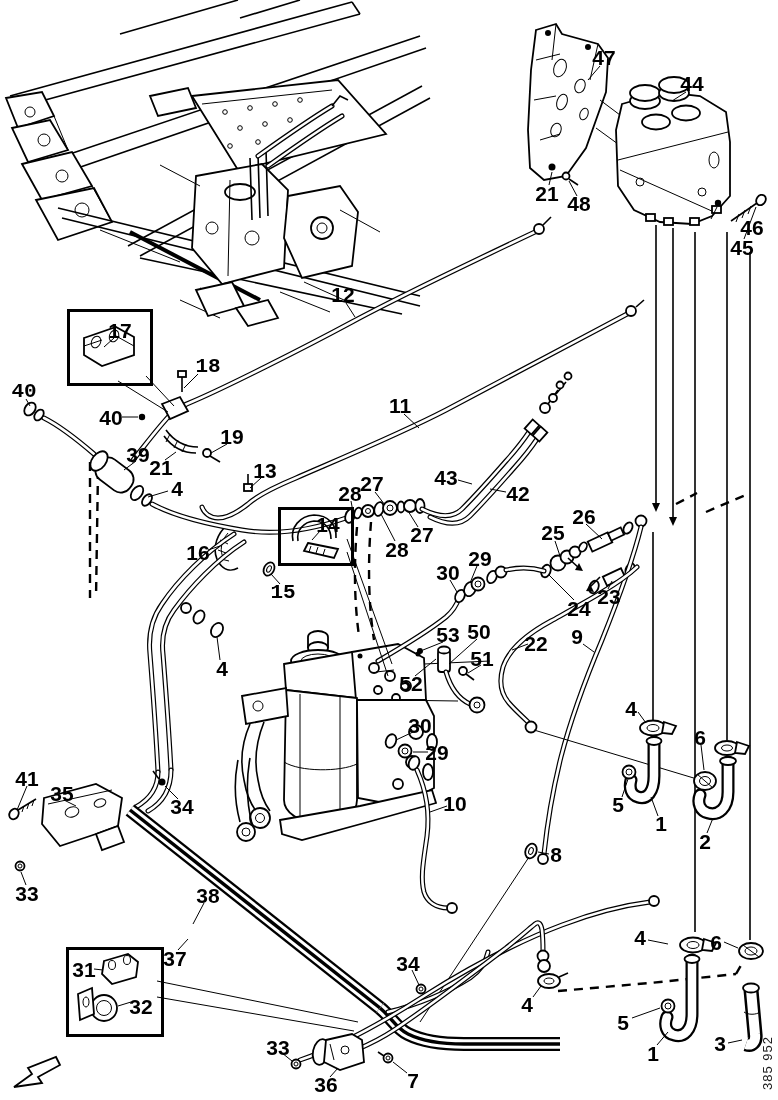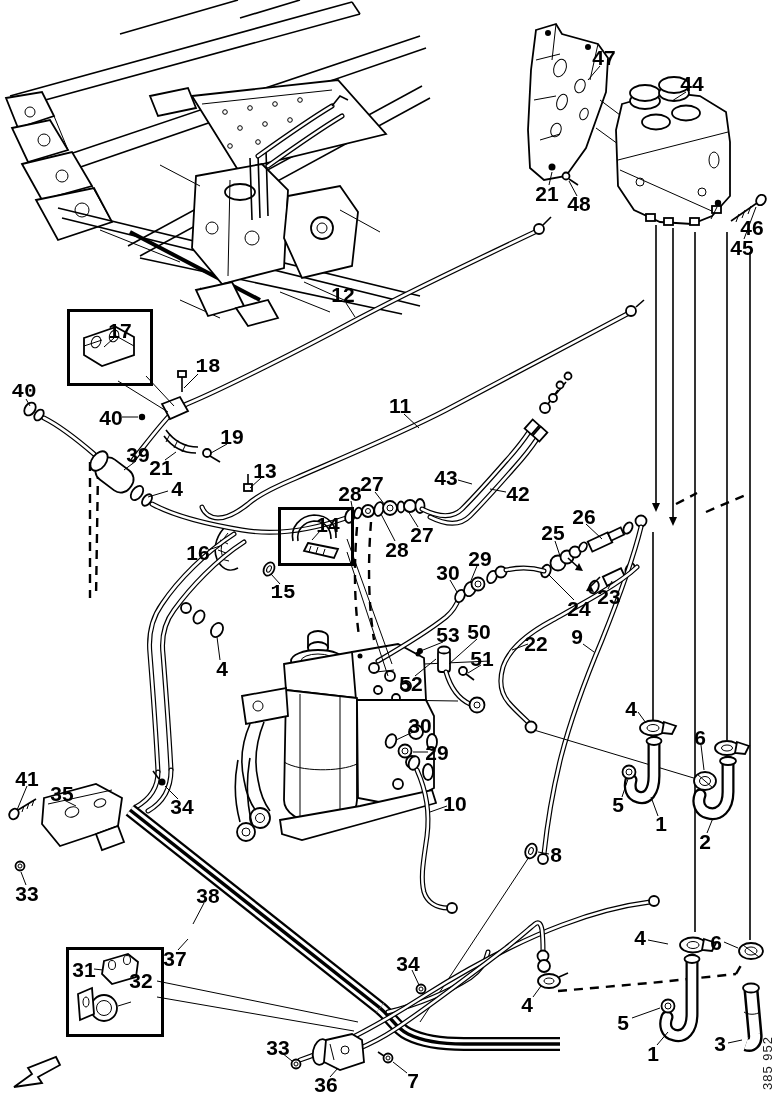--- a/index.html
+++ b/index.html
@@ -524,21 +524,21 @@
       <div class="callout" style="left: 661px; top: 823px;">1</div>
       <div class="callout" style="left: 705px; top: 841px;">2</div>
       <div class="callout" style="left: 556px; top: 854px;">8</div>
       <div class="callout" style="left: 27px; top: 778px;">41</div>
       <div class="callout" style="left: 62px; top: 793px;">35</div>
       <div class="callout" style="left: 182px; top: 806px;">34</div>
       <div class="callout" style="left: 27px; top: 893px;">33</div>
       <div class="callout" style="left: 208px; top: 895px;">38</div>
       <div class="callout" style="left: 175px; top: 958px;">37</div>
       <div class="callout" style="left: 84px; top: 969px;">31</div>
-      <div class="callout" style="left: 141px; top: 980px;">32</div>
+      <div class="callout" style="left: 141px; top: 1006px;">32</div>
       <div class="callout" style="left: 408px; top: 963px;">34</div>
       <div class="callout" style="left: 640px; top: 937px;">4</div>
       <div class="callout" style="left: 716px; top: 942px;">6</div>
       <div class="callout" style="left: 527px; top: 1004px;">4</div>
       <div class="callout" style="left: 623px; top: 1022px;">5</div>
       <div class="callout" style="left: 653px; top: 1053px;">1</div>
       <div class="callout" style="left: 720px; top: 1043px;">3</div>
       <div class="callout" style="left: 278px; top: 1047px;">33</div>
       <div class="callout" style="left: 326px; top: 1084px;">36</div>
       <div class="callout" style="left: 413px; top: 1080px;">7</div>

